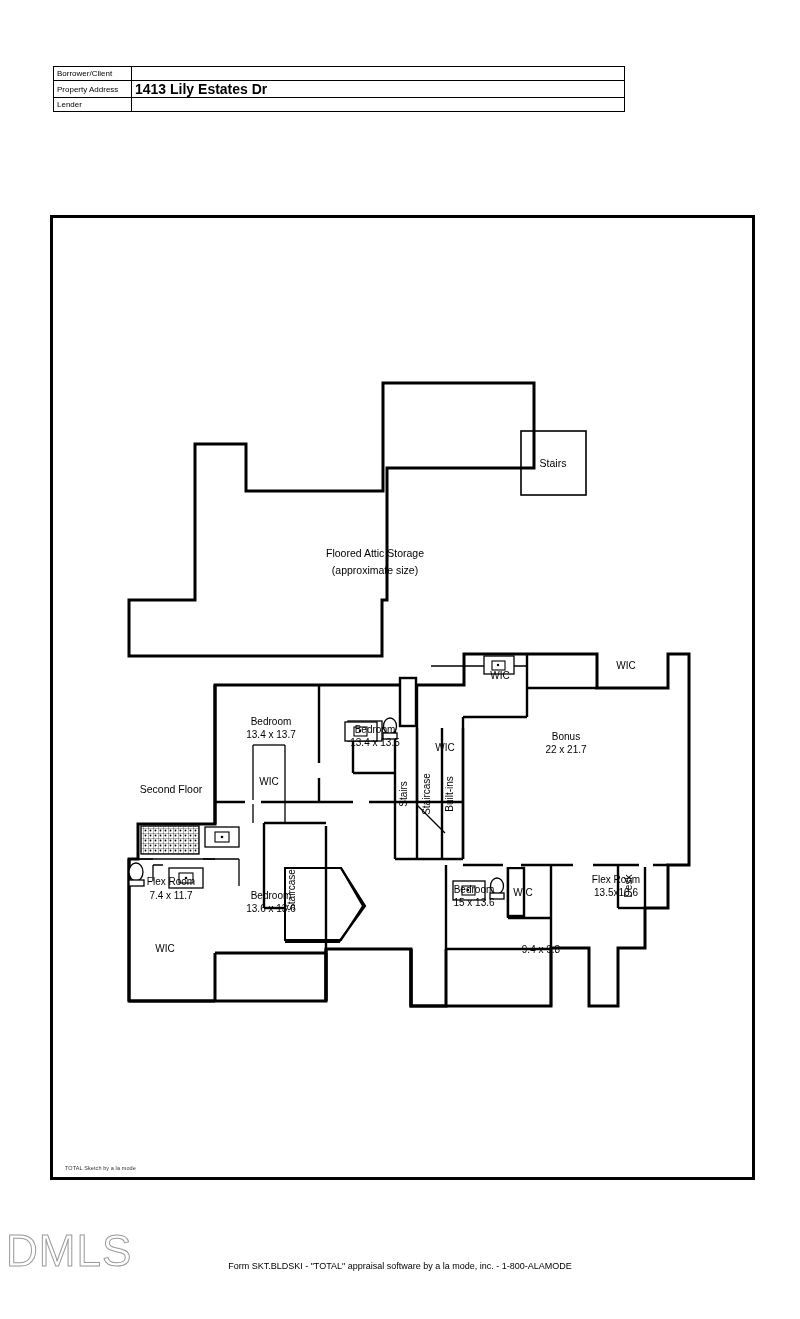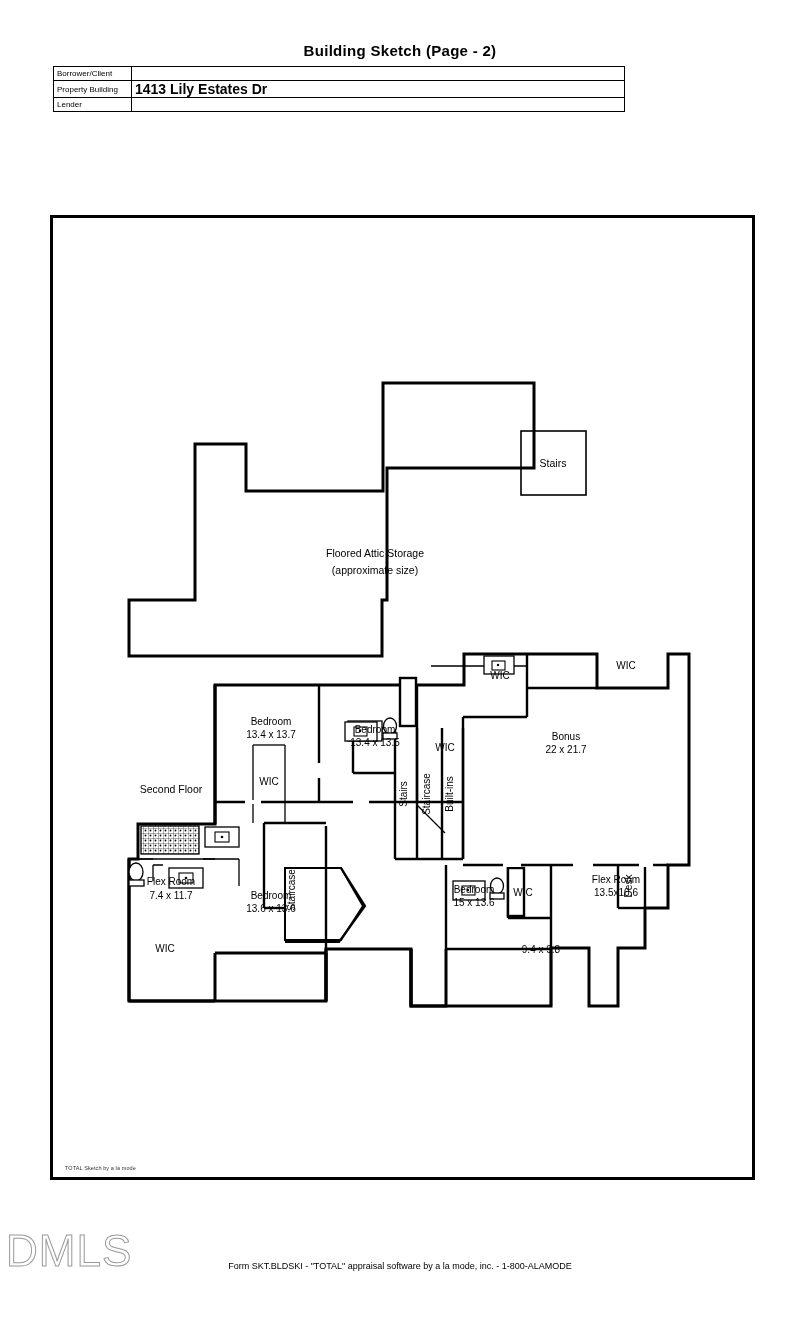--- a/index.html
+++ b/index.html
@@ -49,30 +49,29 @@
     -webkit-text-stroke:1px #9a9a9a;
     font-family:"Liberation Sans",sans-serif;
     line-height:1;
   }
 </style>
 </head>
 <body>
 
 <div class="page">
 
-  <div class="doc-title">Building Sketch (Page - 2)</div>
 
   <table class="info-table">
     <tbody>
         <tr>
       <td class="lbl" style="width:74px">Borrower/Client</td>
       <td class="val" colspan="5"></td>
     </tr>
     <tr>
-      <td class="lbl">Property Building</td>
+      <td class="lbl">Property Address</td>
       <td class="val" colspan="5">1413 Lily Estates Dr</td>
     </tr>
     <tr>
       <td class="lbl">Lender</td>
       <td class="val" colspan="5"></td>
     </tr>
   </tbody>
     </table>
 
   <div class="sketch-frame">

